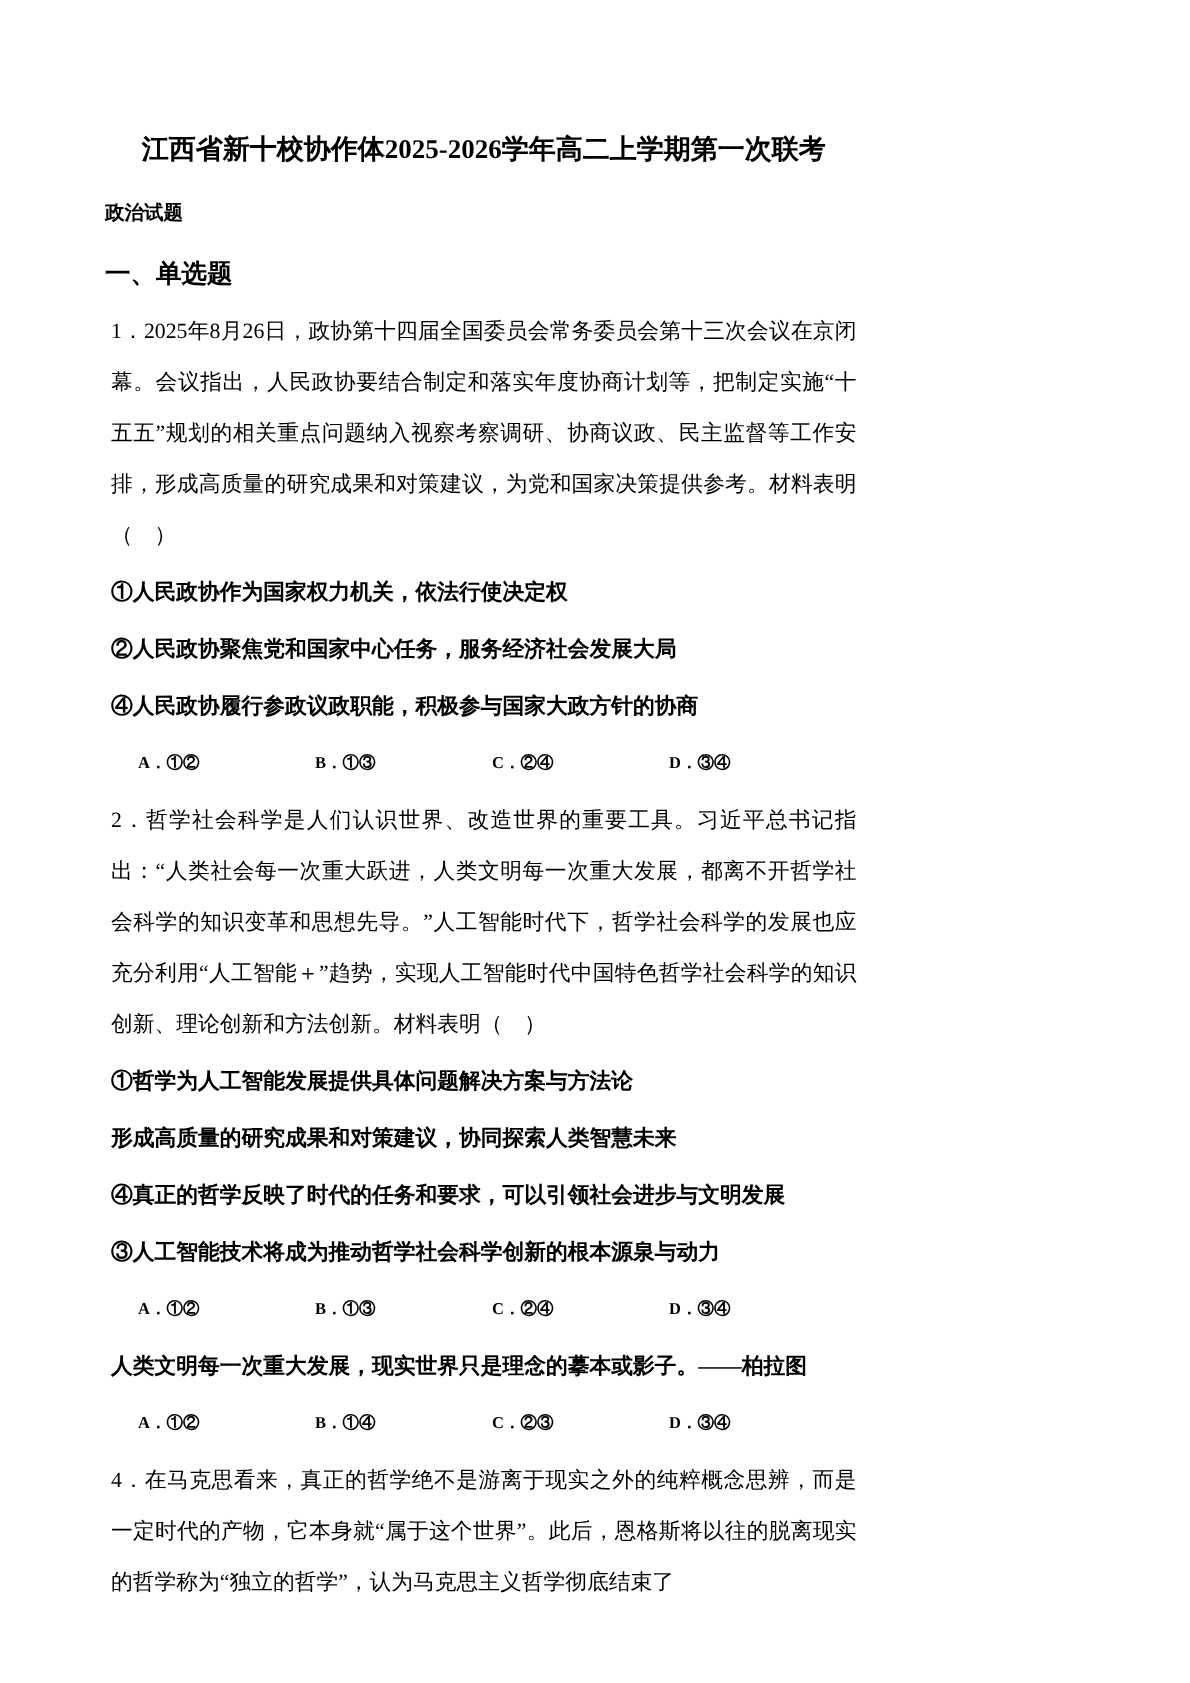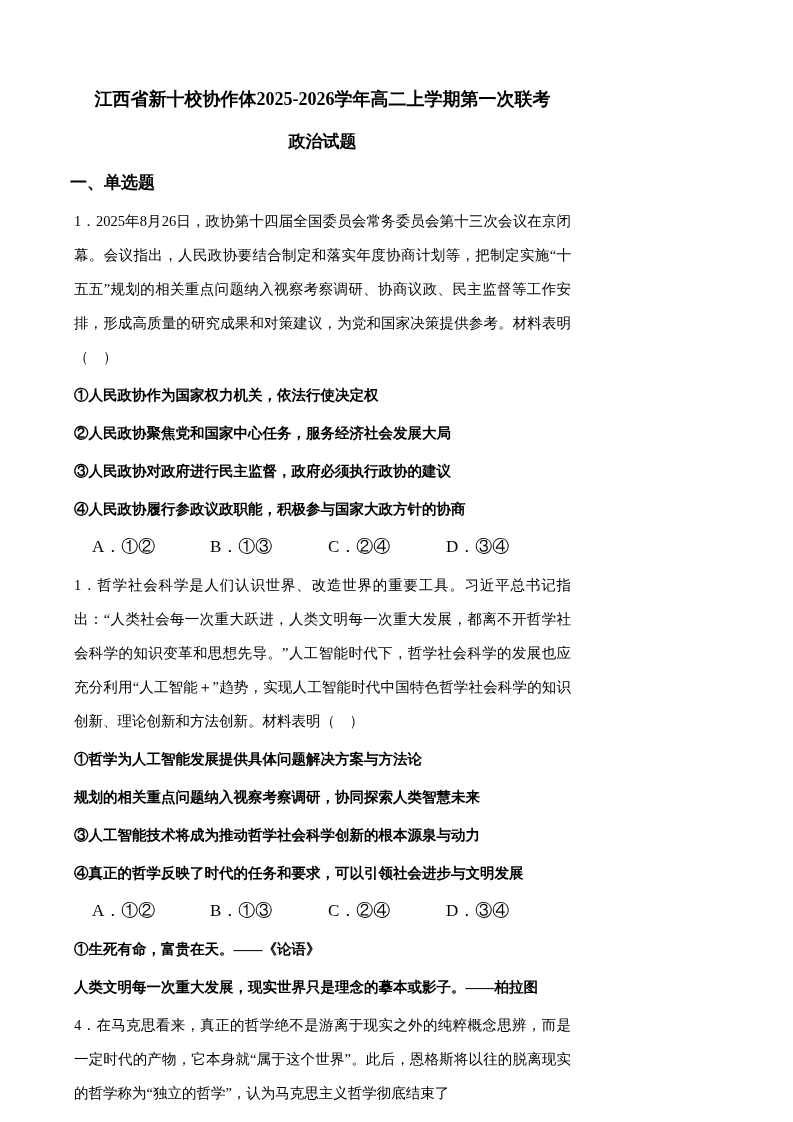--- a/index.html
+++ b/index.html
@@ -19,23 +19,22 @@
     color: #000000;
   }
   .title {
     font-size: 18px;
     font-weight: bold;
     text-align: center;
     line-height: 26px;
     margin-bottom: 18px;
   }
   .subtitle {
-    font-size: 17px;
+    font-size: 13px;
     font-weight: bold;
-    text-align: center;
     line-height: 24px;
     margin-bottom: 12px;
   }
   .section {
     font-size: 17px;
     font-weight: bold;
     line-height: 34px;
   }
   .question p {
     margin: 4px;
@@ -44,24 +43,25 @@
   }
   .stem {
     text-align: justify;
     text-justify: inter-ideograph;
   }
   .statement {
     text-align: left;
     font-weight: bold;
   }
   .choices {
-    font-size: 17px;
+    font-size: 11px;
     line-height: 34px;
     padding-left: 22px;
     white-space: nowrap;
+    font-weight: bold;
   }
   .choice {
     display: inline-block;
     min-width: 118px;
   }
   .choice:last-child {
     min-width: 0;
   }
 </style>
 </head>
@@ -69,33 +69,32 @@
 
 <div class="page">
   <div class="title">江西省新十校协作体2025-2026学年高二上学期第一次联考</div>
   <div class="subtitle">政治试题</div>
   <div class="section">一、单选题</div>
   <div id="questions">
       <div class="question">
         <p class="stem">1．2025年8月26日，政协第十四届全国委员会常务委员会第十三次会议在京闭幕。会议指出，人民政协要结合制定和落实年度协商计划等，把制定实施“十五五”规划的相关重点问题纳入视察考察调研、协商议政、民主监督等工作安排，形成高质量的研究成果和对策建议，为党和国家决策提供参考。材料表明（　）</p>
         <p class="statement">①人民政协作为国家权力机关，依法行使决定权</p>
         <p class="statement">②人民政协聚焦党和国家中心任务，服务经济社会发展大局</p>
-        <p class="statement">③人民政协对政府进行民主监督，政府必须执行政协的建议</p>
         <p class="statement">④人民政协履行参政议政职能，积极参与国家大政方针的协商</p>
         <div class="choices"><span class="choice">A．①②</span><span class="choice">B．①③</span><span class="choice">C．②④</span><span class="choice">D．③④</span></div>
       </div>
       <div class="question">
-        <p class="stem">1．哲学社会科学是人们认识世界、改造世界的重要工具。习近平总书记指出：“人类社会每一次重大跃进，人类文明每一次重大发展，都离不开哲学社会科学的知识变革和思想先导。”人工智能时代下，哲学社会科学的发展也应充分利用“人工智能＋”趋势，实现人工智能时代中国特色哲学社会科学的知识创新、理论创新和方法创新。材料表明（　）</p>
+        <p class="stem">2．哲学社会科学是人们认识世界、改造世界的重要工具。习近平总书记指出：“人类社会每一次重大跃进，人类文明每一次重大发展，都离不开哲学社会科学的知识变革和思想先导。”人工智能时代下，哲学社会科学的发展也应充分利用“人工智能＋”趋势，实现人工智能时代中国特色哲学社会科学的知识创新、理论创新和方法创新。材料表明（　）</p>
         <p class="statement">①哲学为人工智能发展提供具体问题解决方案与方法论</p>
-        <p class="statement">规划的相关重点问题纳入视察考察调研，协同探索人类智慧未来</p>
+        <p class="statement">形成高质量的研究成果和对策建议，协同探索人类智慧未来</p>
+        <p class="statement">④真正的哲学反映了时代的任务和要求，可以引领社会进步与文明发展</p>
         <p class="statement">③人工智能技术将成为推动哲学社会科学创新的根本源泉与动力</p>
-        <p class="statement">④真正的哲学反映了时代的任务和要求，可以引领社会进步与文明发展</p>
         <div class="choices"><span class="choice">A．①②</span><span class="choice">B．①③</span><span class="choice">C．②④</span><span class="choice">D．③④</span></div>
       </div>
       <div class="question">
-        <p class="statement">①生死有命，富贵在天。——《论语》</p>
         <p class="statement">人类文明每一次重大发展，现实世界只是理念的摹本或影子。——柏拉图</p>
+        <div class="choices"><span class="choice">A．①②</span><span class="choice">B．①④</span><span class="choice">C．②③</span><span class="choice">D．③④</span></div>
       </div>
       <div class="question">
         <p class="stem">4．在马克思看来，真正的哲学绝不是游离于现实之外的纯粹概念思辨，而是一定时代的产物，它本身就“属于这个世界”。此后，恩格斯将以往的脱离现实的哲学称为“独立的哲学”，认为马克思主义哲学彻底结束了</p>
       </div>
     </div>
 </div>
 
 </body></html>

